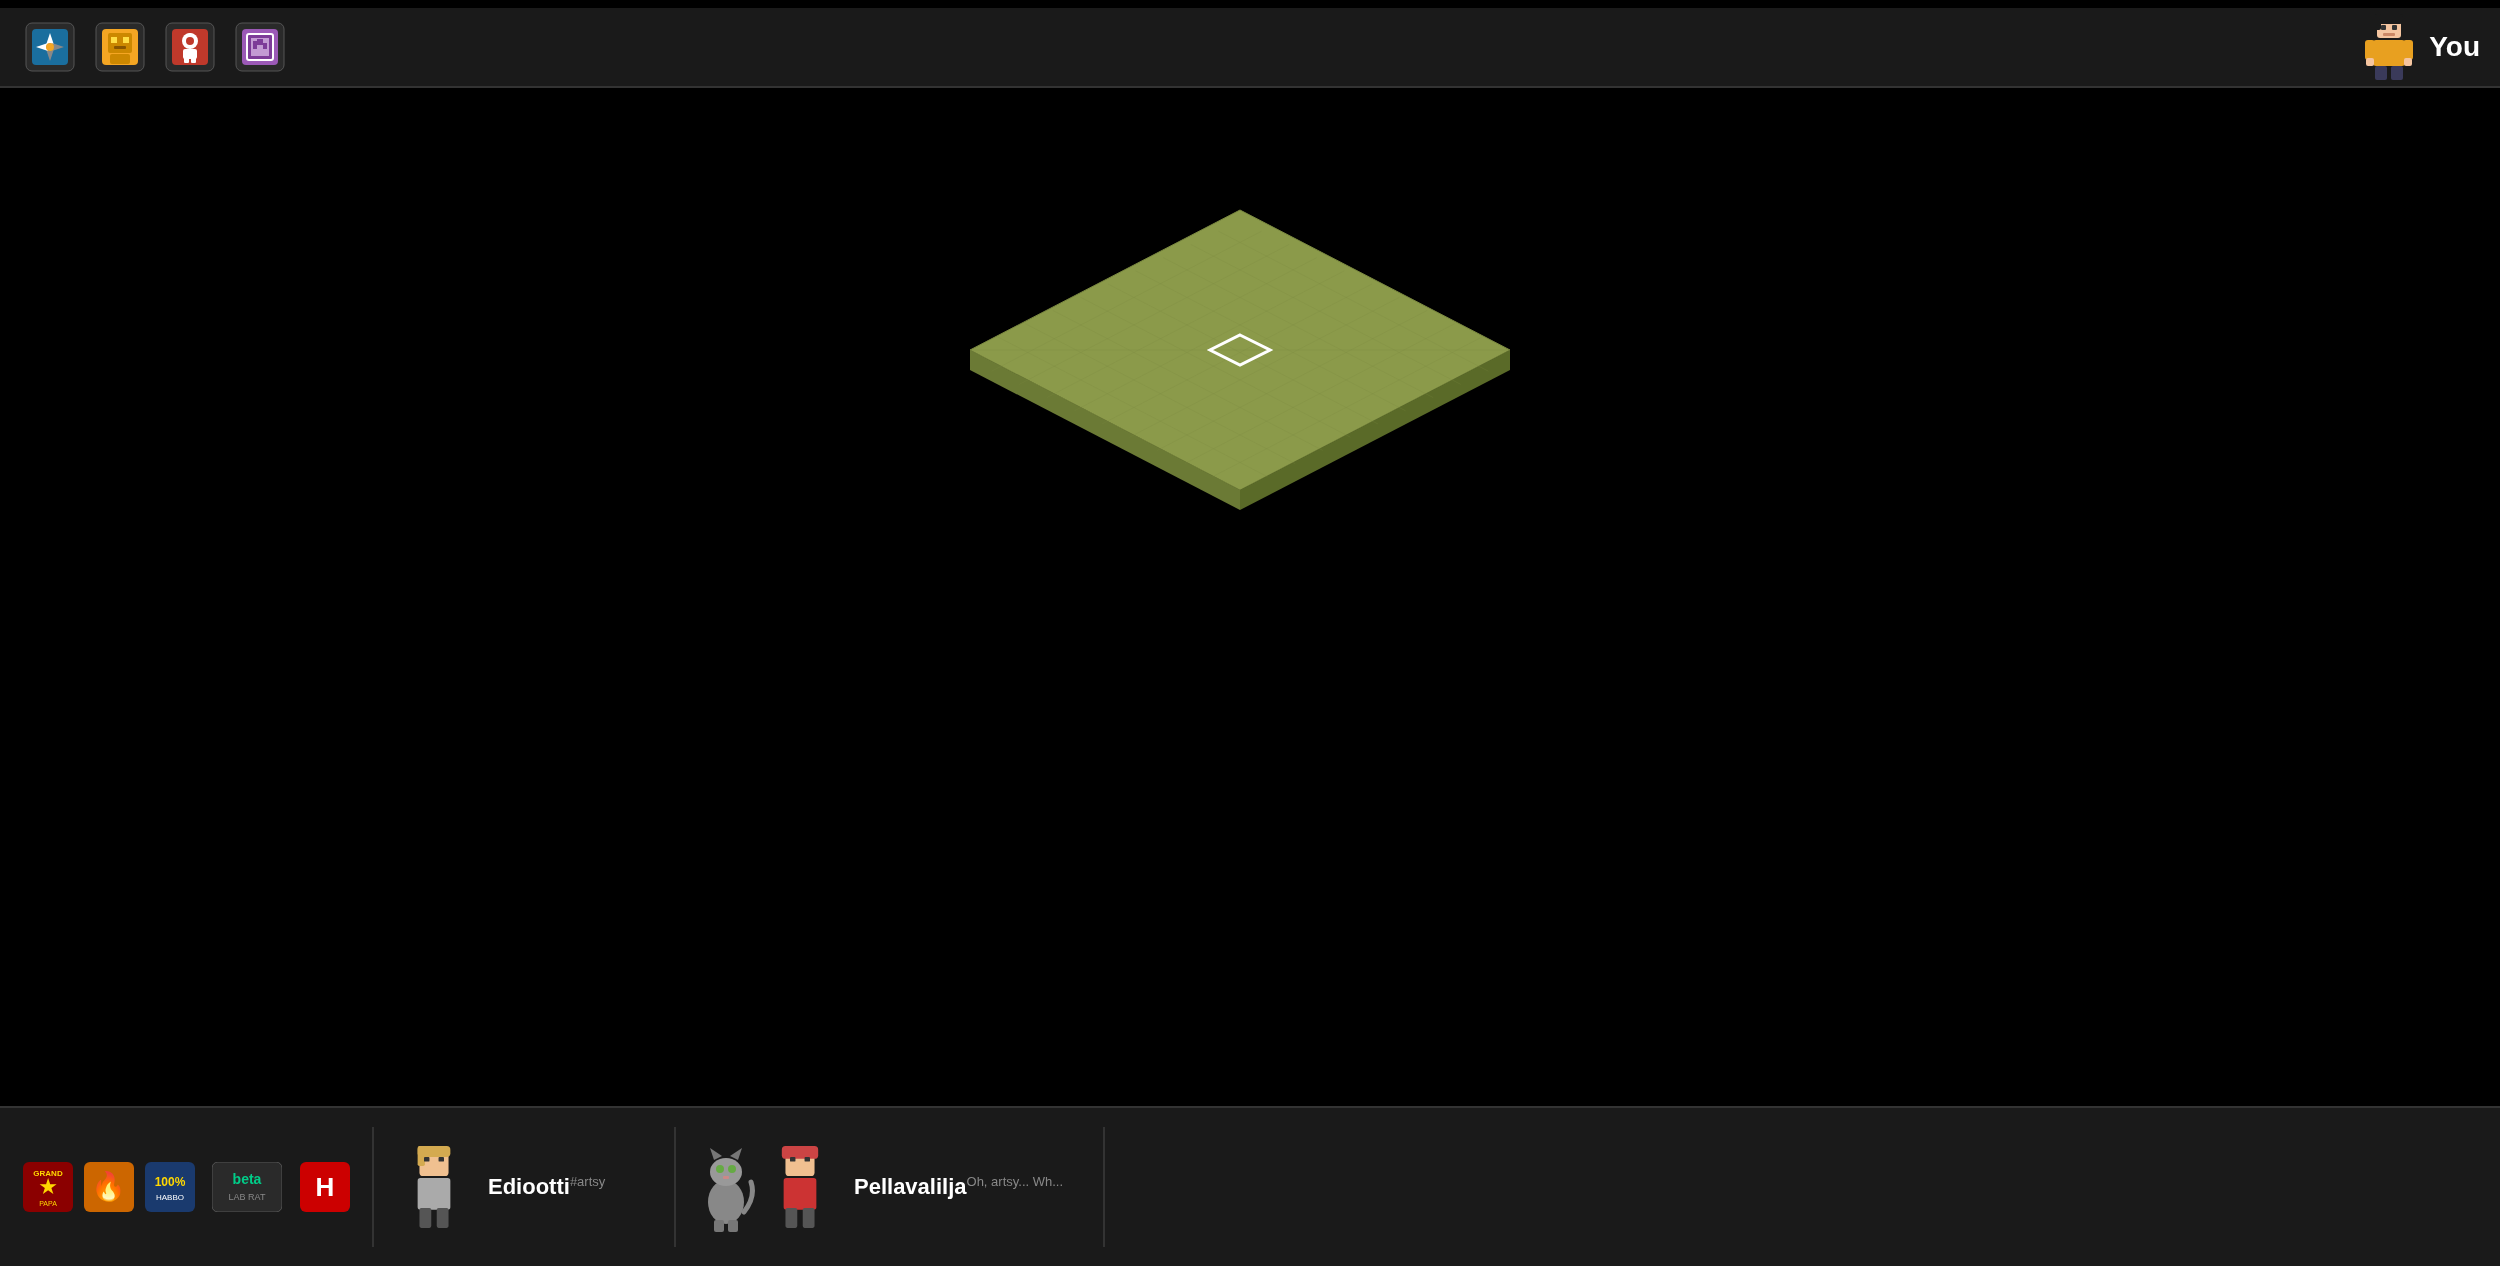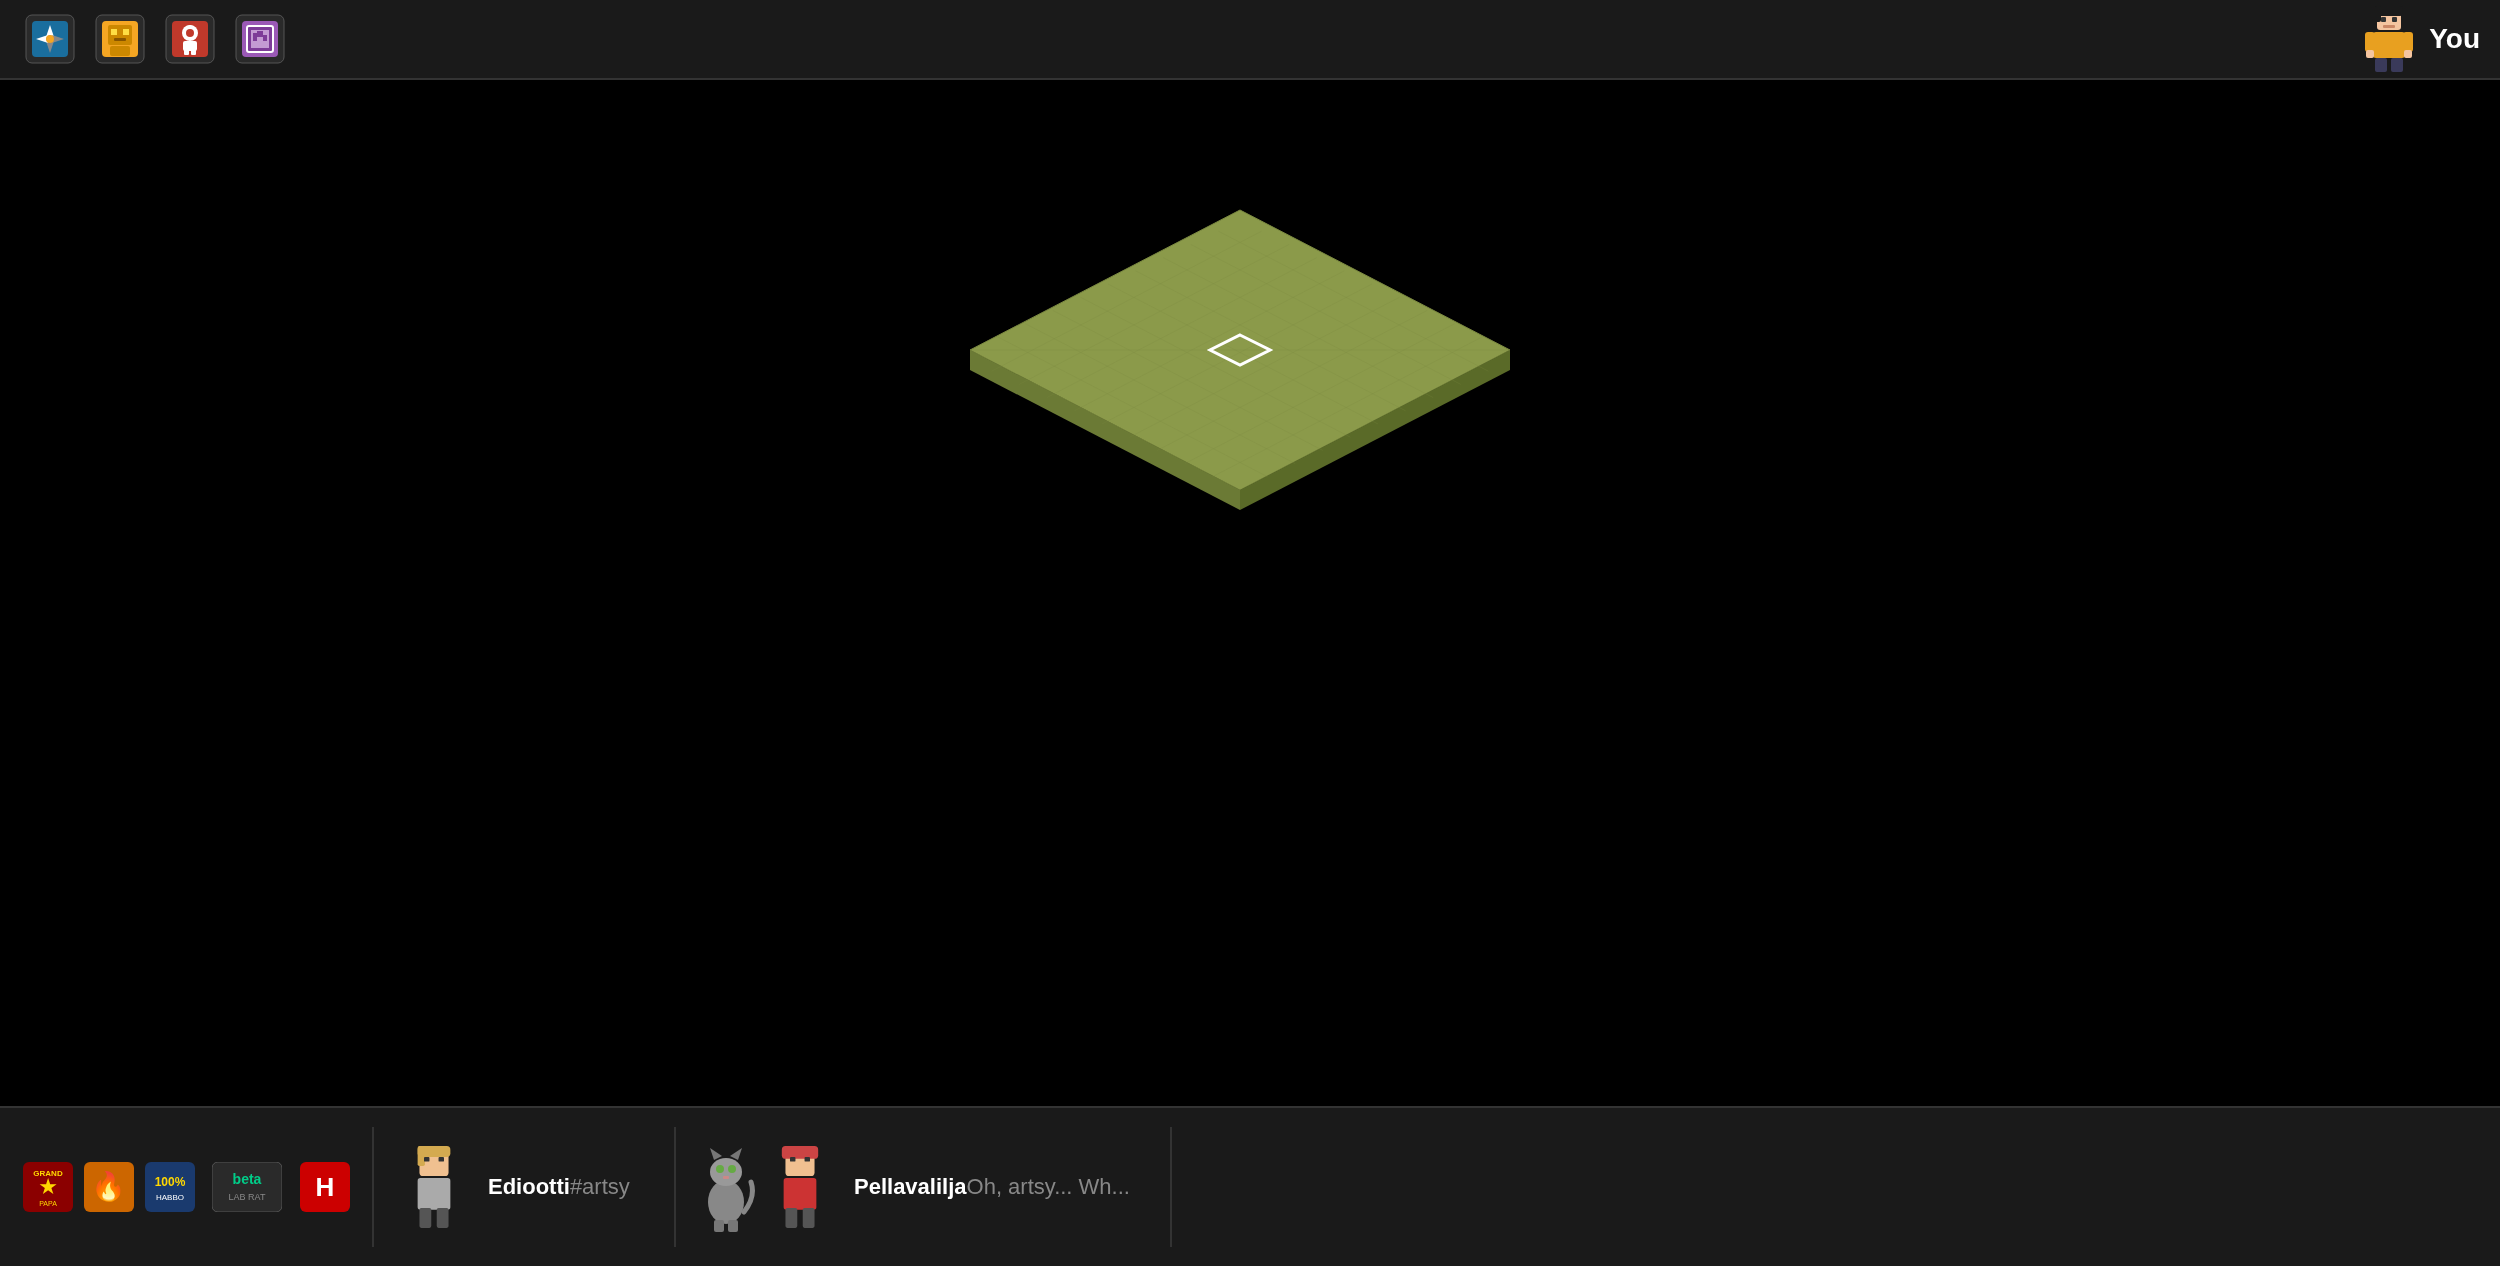--- a/index.html
+++ b/index.html
@@ -9,21 +9,21 @@
       height: 1266px;
       background: #000;
       font-family: 'Arial', sans-serif;
       overflow: hidden;
       position: relative;
     }
 
     
     #top-bar {
       position: absolute;
-      top: 0; left: 0; right: 0;
+      top: 8px; left: 0; right: 0;
       height: 80px;
       background: #1a1a1a;
       display: flex;
       align-items: center;
       justify-content: space-between;
       padding: 0 20px;
       z-index: 100;
       border-bottom: 2px solid #333;
     }
 
@@ -121,21 +121,21 @@
     }
 
     .player-name {
       color: #ffffff;
       font-size: 22px;
       font-weight: bold;
     }
 
     .player-status {
       color: #888;
-      font-size: 22px;
+      font-size: 13px;
     }
 
     .badges-group {
       display: flex;
       gap: 6px;
       align-items: center;
       padding-right: 10px;
     }
 
     .divider-line {

